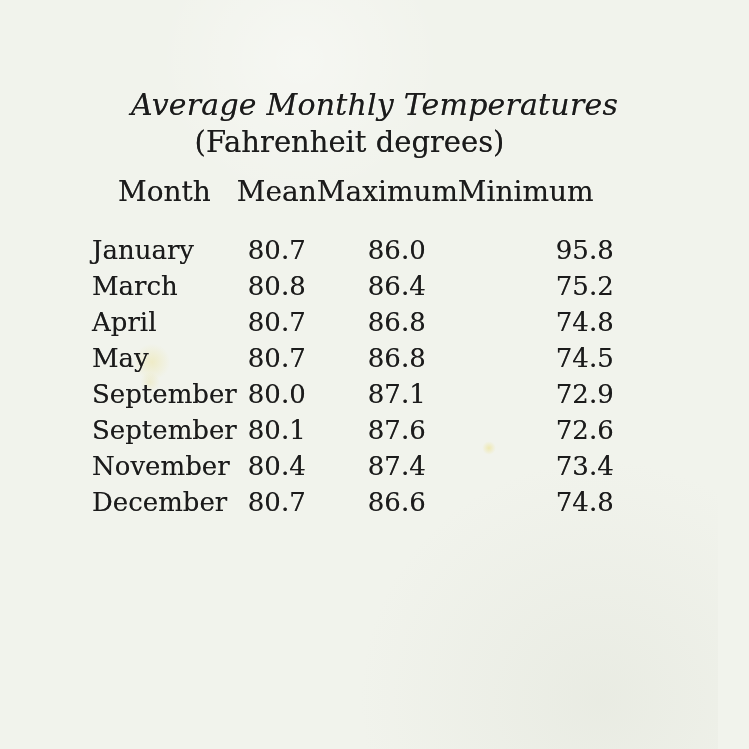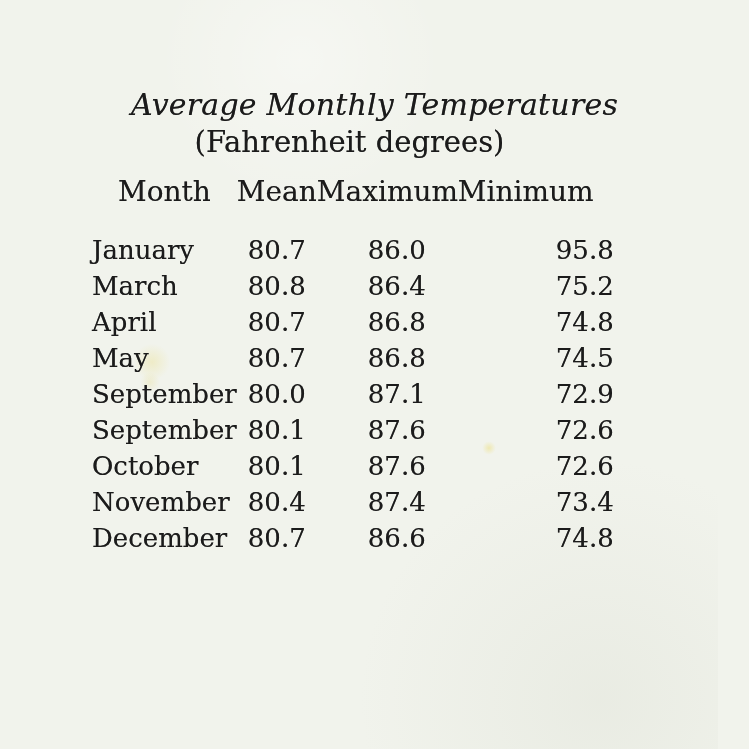--- a/index.html
+++ b/index.html
@@ -110,26 +110,20 @@
         <td class="d-max">87.1</td>
         <td class="d-min"><span>72.9</span></td>
       </tr>
       <tr>
         <td class="d-month">September</td>
         <td class="d-mean">80.1</td>
         <td class="d-max">87.6</td>
         <td class="d-min"><span>72.6</span></td>
       </tr>
       <tr>
-        <td class="d-month">October</td>
-        <td class="d-mean">80.1</td>
-        <td class="d-max">87.6</td>
-        <td class="d-min"><span>72.6</span></td>
-      </tr>
-      <tr>
         <td class="d-month">November</td>
         <td class="d-mean">80.4</td>
         <td class="d-max">87.4</td>
         <td class="d-min"><span>73.4</span></td>
       </tr>
       <tr>
         <td class="d-month">December</td>
         <td class="d-mean">80.7</td>
         <td class="d-max">86.6</td>
         <td class="d-min"><span>74.8</span></td>

